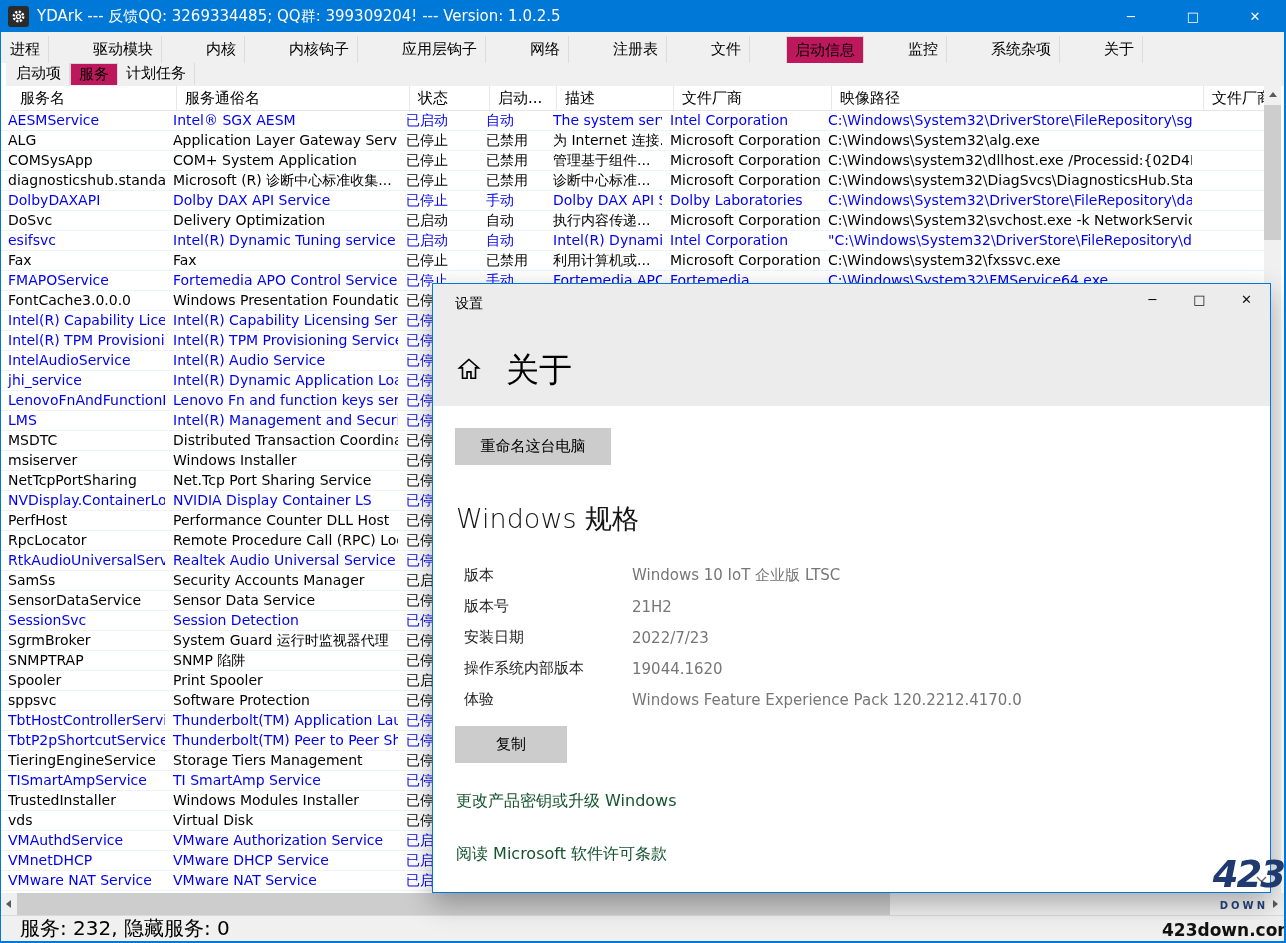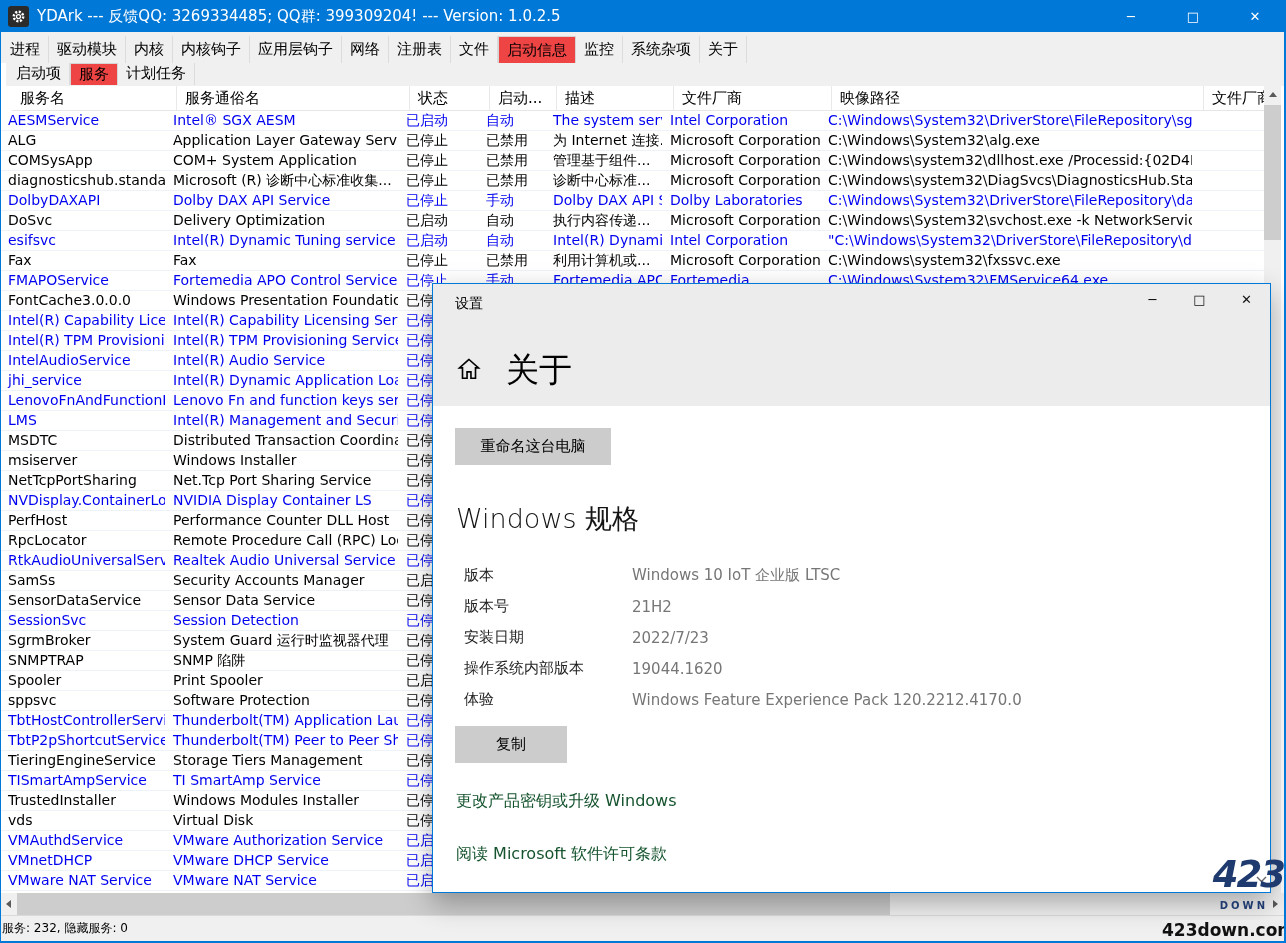--- a/index.html
+++ b/index.html
@@ -16,27 +16,27 @@
   .titlebar { position:absolute; left:0; top:0; width:100%; height:32px; background:#0078d7; color:#fff;
               display:flex; align-items:center; padding-left:8px; font-size:15px; }
   .app-icon { width:21px; height:21px; background:#2b2b2b; border-radius:3px; margin-right:8px;
               display:flex; align-items:center; justify-content:center; flex:0 0 auto; }
   .title-text { white-space:nowrap; }
   .win-controls { margin-left:auto; display:flex; height:32px; }
   .ctrl { width:62px; height:32px; display:flex; align-items:center; justify-content:center; font-size:13px; color:#fff; }
 
   
   .tabrow1 { position:absolute; left:0; top:32px; width:100%; height:31px; background:#f0f0f0;
-             display:flex; align-items:flex-end; padding-left:2px; }
+             display:flex; align-items:flex-end; padding-left:2px;gap:36px; }
   .tabrow2 { position:absolute; left:0; top:63px; width:100%; height:23px; background:#f0f0f0;
              display:flex; align-items:flex-start; padding-left:2px;margin-left:6px; }
   .tab { height:27px; line-height:26px; padding:0 8px; font-size:15px; color:#000; white-space:nowrap;
          border-right:1px solid #dcdcdc; background:transparent; }
   .tabrow2 .tab { height:22px; line-height:21px; }
-  .tab.active { background:#ef4444; border:1px solid #d5d5d5; border-bottom:none; }
+  .tab.active { background:#be185d; border:1px solid #d5d5d5; border-bottom:none; }
 
   
   .grid-cols { display:grid; grid-template-columns:165px 233px 80px 67px 117px 158px 372px 72px; }
   .thead { position:absolute; left:12px; top:86px; width:1264px; height:25px; background:#fff;
            border-bottom:1px solid #e6e6e6; }
   .th { font-size:15px; color:#000; padding:3px 0 0 8px; white-space:nowrap; overflow:hidden;
         border-right:1px solid #e8e8e8; }
   .tbody { position:absolute; left:0; top:111px; width:1264px; }
   .tr { height:20px; border-bottom:1px solid #eef2f9; }
   .td { font-size:14px; line-height:19px; padding-left:8px; white-space:nowrap; overflow:hidden; color:#000; }
@@ -54,21 +54,21 @@
   
   .hscroll { position:absolute; left:0; top:893px; width:1286px; height:22px; background:#f0f0f0; z-index:5; }
   .hscroll .btn-left { position:absolute; left:0; top:0; width:17px; height:22px; display:flex; align-items:center; justify-content:center; }
   .hscroll .btn-right { position:absolute; right:2px; top:0; width:17px; height:22px; display:flex; align-items:center; justify-content:center; }
   .tri-left { width:0; height:0; border-top:4px solid transparent; border-bottom:4px solid transparent; border-right:5px solid #5a5a5a; }
   .tri-right { width:0; height:0; border-top:4px solid transparent; border-bottom:4px solid transparent; border-left:5px solid #5a5a5a; }
   .hthumb { position:absolute; left:17px; top:0; width:873px; height:22px; background:#cdcdcd; }
 
   
   .statusbar { position:absolute; left:0; top:915px; width:100%; height:26px; background:#f0f0f0;
-               border-top:1px solid #dadada; font-size:12px; color:#000; line-height:25px; padding-left:2px; z-index:6; }
+               border-top:1px solid #dadada; font-size:20px; color:#000; line-height:25px; padding-left:20px; z-index:6; }
 
   
   .settings { position:absolute; left:432px; top:283px; width:839px; height:610px; background:#fff;
               border:1px solid #0078d7; box-shadow:0 10px 26px rgba(0,0,0,0.30); z-index:10; overflow:hidden; }
   .s-header { position:absolute; left:0; top:0; right:0; height:122px; background:#ececec; }
   .s-title { position:absolute; left:22px; top:11px; font-size:14px; color:#000; }
   .s-controls { position:absolute; right:0; top:0; display:flex; }
   .s-ctrl { width:47px; height:31px; display:flex; align-items:center; justify-content:center; font-size:13px; color:#111; }
   .s-page-head { position:absolute; left:23px; top:64px; display:flex; align-items:center; }
   .s-about { font-size:33px; color:#000; margin-left:24px; }

